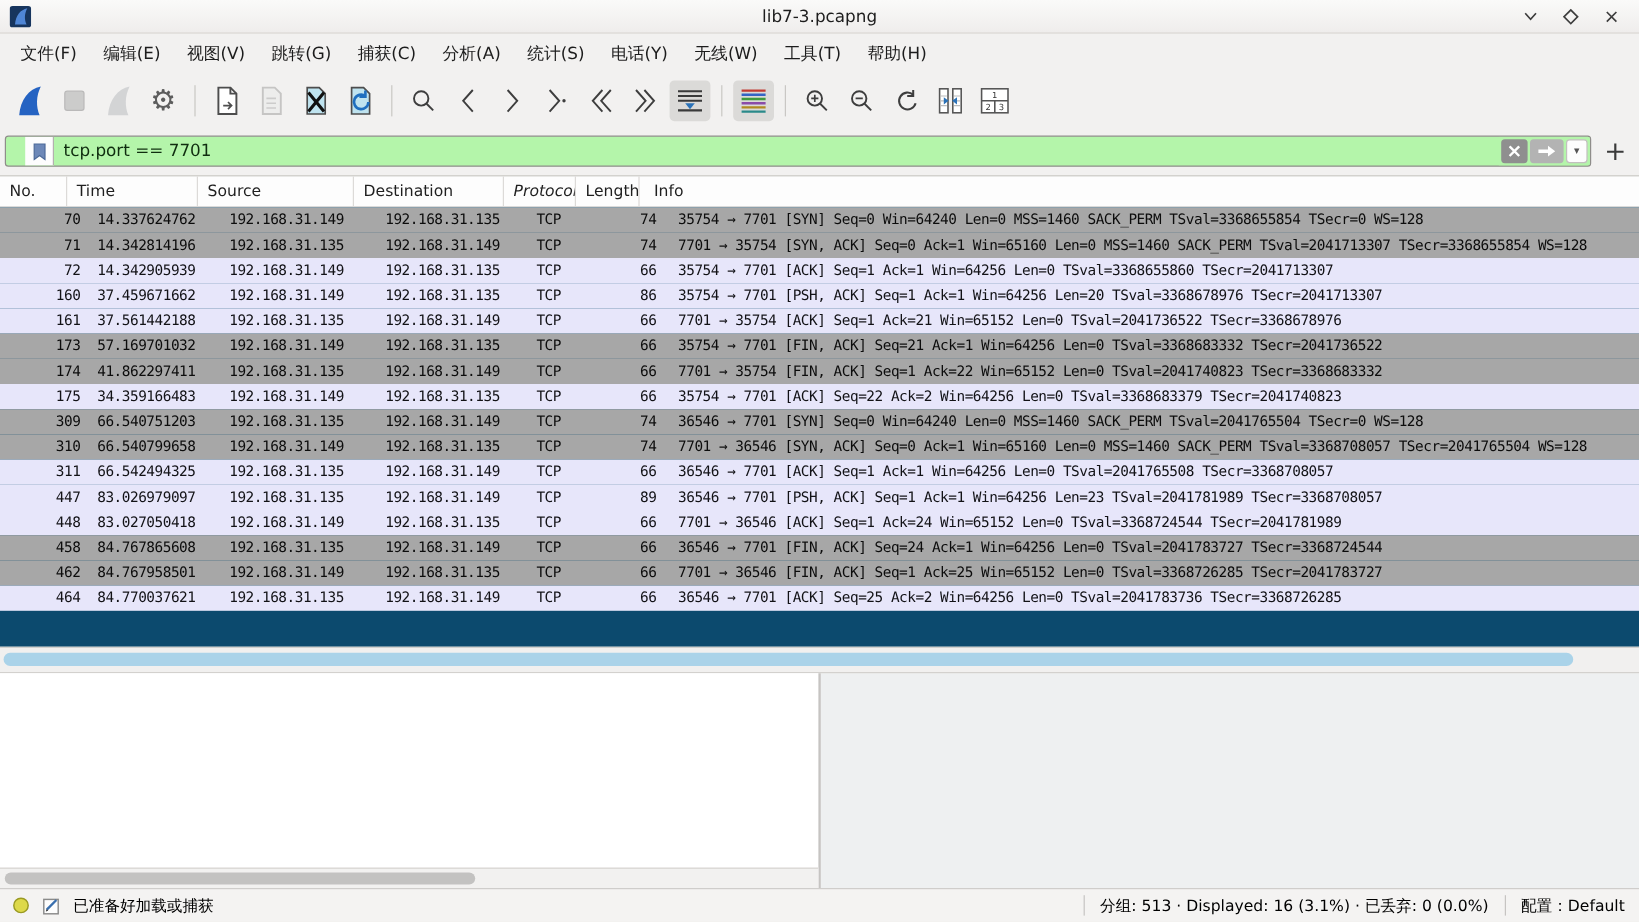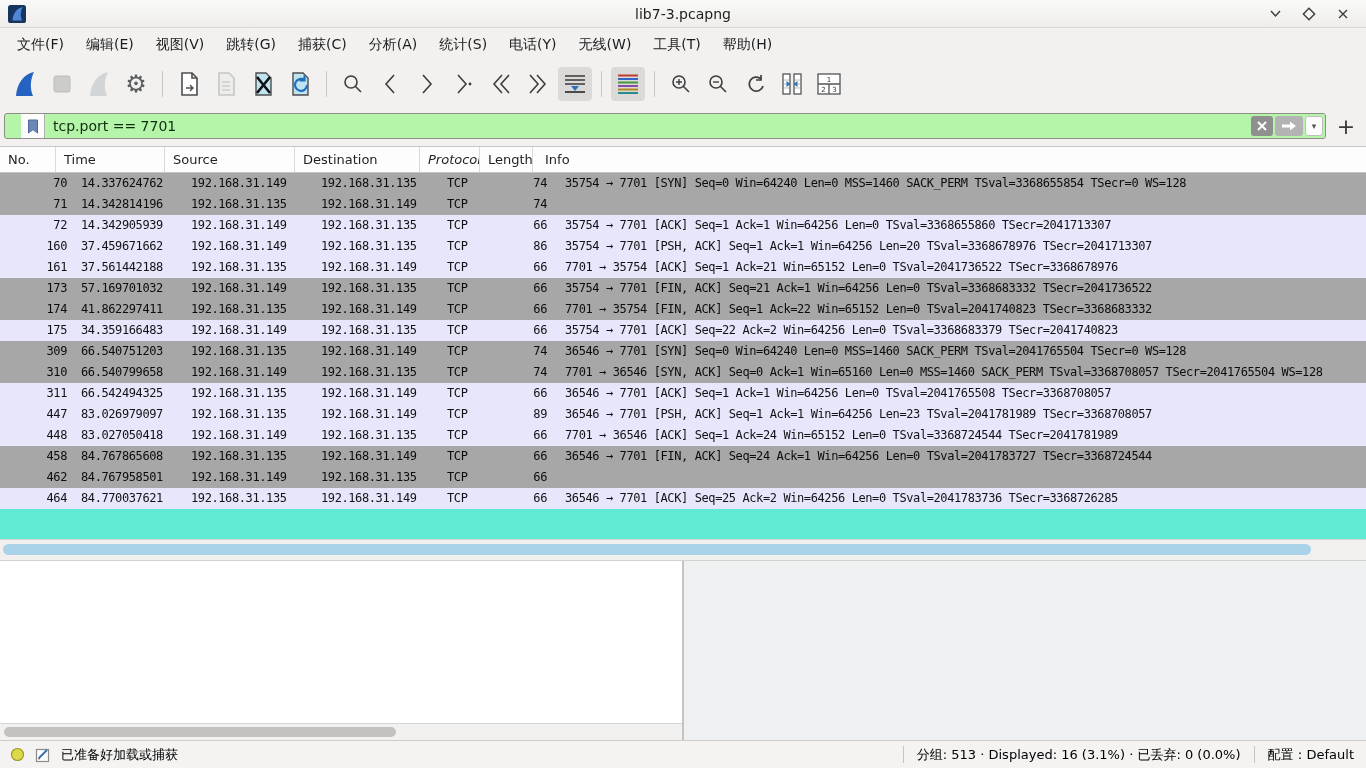--- a/index.html
+++ b/index.html
@@ -39,21 +39,21 @@
   .fbtn.clear { background:#8f8f8f; }
   .fbtn.apply { background:#b3b3b3; width:28px; }
   .fbtn.caret { background:#fdfdfd; border:1px solid #c2c0be; width:18px; color:#555; font-size:9px; }
   .add-filter { font-size:22px; color:#3a3a3a; width:20px; text-align:center; }
 
   
   .hdr { height:27px; display:flex; align-items:stretch; background:#fdfdfd; border-top:1px solid #c9c7c4;
     border-bottom:1px solid #c6c4c2; font-size:13px; color:#1f1f1f; flex-shrink:0; }
   .hcell { display:flex; align-items:center; padding-left:8px; border-right:1px solid #dcdad8; overflow:hidden; white-space:nowrap; }
   .hcell:last-child { border-right:none; flex:1; padding-left:12px; }
-  .list-body { height:366px; background:#5eead4; overflow:hidden; flex-shrink:0; }
+  .list-body { height:366px; background:#0c4a6e; overflow:hidden; flex-shrink:0; }
   .prow { display:flex; height:21px; line-height:21px; font-family:"DejaVu Sans Mono", monospace;
     font-size:12px; letter-spacing:-0.4px; color:#121216; }
   .prow.gray { background:#a7a7a7; color:#0c0c0c; }
   .prow.lav  { background:#e7e6fa; }
   .cell { overflow:hidden; white-space:nowrap; flex-shrink:0; }
   .c-no    { width:76px;  text-align:right; padding-right:9px; }
   .c-time  { width:109px; padding-left:5px; }
   .c-src   { width:130px; padding-left:6px; }
   .c-dst   { width:125px; padding-left:6px; }
   .c-proto { width:60px;  padding-left:7px; }
@@ -311,20 +311,21 @@
         <div class="cell c-len">74</div>
         <div class="cell c-info">35754 → 7701 [SYN] Seq=0 Win=64240 Len=0 MSS=1460 SACK_PERM TSval=3368655854 TSecr=0 WS=128</div>
       </div>
       <div class="prow gray">
         <div class="cell c-no">71</div>
         <div class="cell c-time">14.342814196</div>
         <div class="cell c-src">192.168.31.135</div>
         <div class="cell c-dst">192.168.31.149</div>
         <div class="cell c-proto">TCP</div>
         <div class="cell c-len">74</div>
+        <div class="cell c-info">7701 → 35754 [SYN, ACK] Seq=0 Ack=1 Win=65160 Len=0 MSS=1460 SACK_PERM TSval=2041713307 TSecr=3368655854 WS=128</div>
       </div>
       <div class="prow lav">
         <div class="cell c-no">72</div>
         <div class="cell c-time">14.342905939</div>
         <div class="cell c-src">192.168.31.149</div>
         <div class="cell c-dst">192.168.31.135</div>
         <div class="cell c-proto">TCP</div>
         <div class="cell c-len">66</div>
         <div class="cell c-info">35754 → 7701 [ACK] Seq=1 Ack=1 Win=64256 Len=0 TSval=3368655860 TSecr=2041713307</div>
       </div>
@@ -427,20 +428,21 @@
         <div class="cell c-len">66</div>
         <div class="cell c-info">36546 → 7701 [FIN, ACK] Seq=24 Ack=1 Win=64256 Len=0 TSval=2041783727 TSecr=3368724544</div>
       </div>
       <div class="prow gray">
         <div class="cell c-no">462</div>
         <div class="cell c-time">84.767958501</div>
         <div class="cell c-src">192.168.31.149</div>
         <div class="cell c-dst">192.168.31.135</div>
         <div class="cell c-proto">TCP</div>
         <div class="cell c-len">66</div>
+        <div class="cell c-info">7701 → 36546 [FIN, ACK] Seq=1 Ack=25 Win=65152 Len=0 TSval=3368726285 TSecr=2041783727</div>
       </div>
       <div class="prow lav">
         <div class="cell c-no">464</div>
         <div class="cell c-time">84.770037621</div>
         <div class="cell c-src">192.168.31.135</div>
         <div class="cell c-dst">192.168.31.149</div>
         <div class="cell c-proto">TCP</div>
         <div class="cell c-len">66</div>
         <div class="cell c-info">36546 → 7701 [ACK] Seq=25 Ack=2 Win=64256 Len=0 TSval=2041783736 TSecr=3368726285</div>
       </div>

